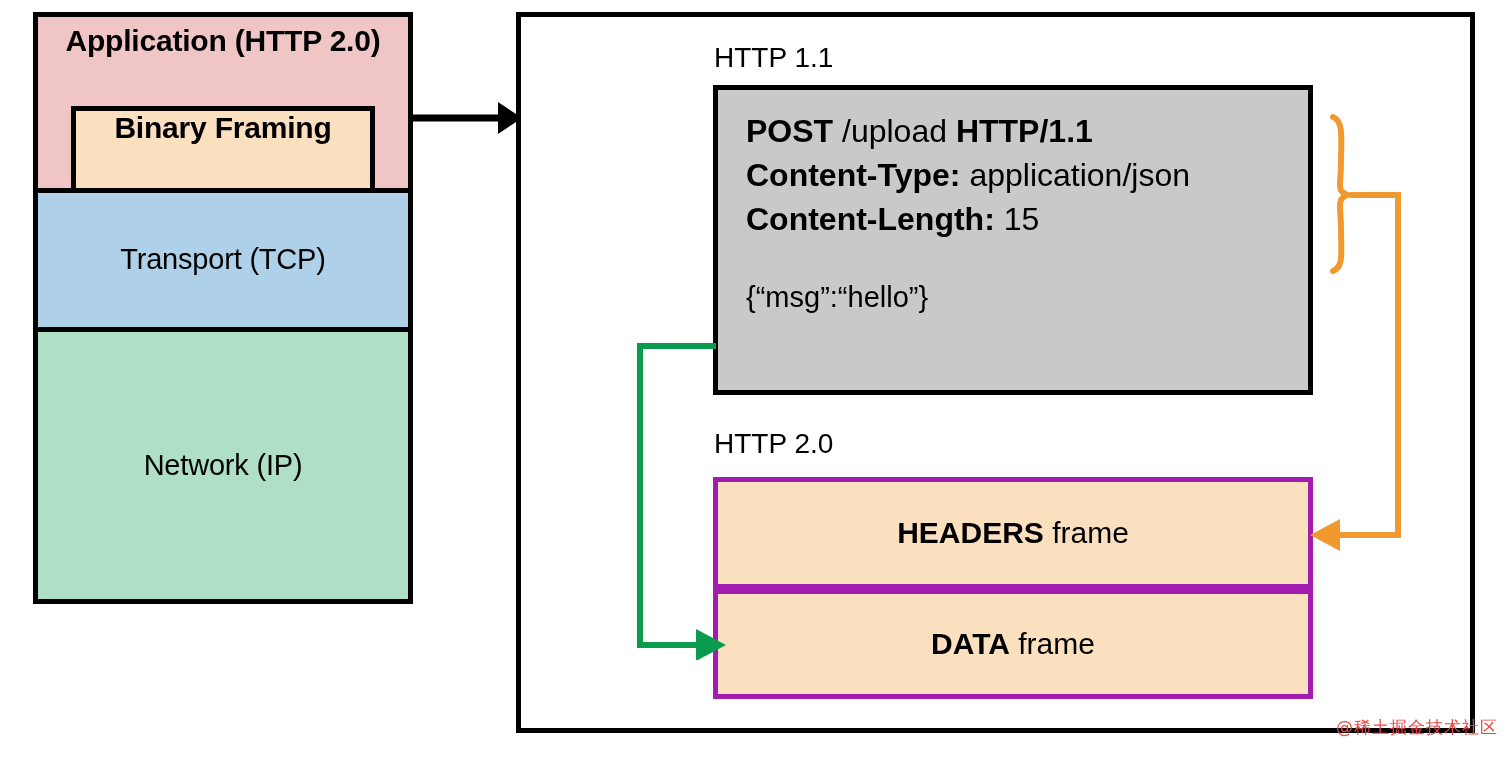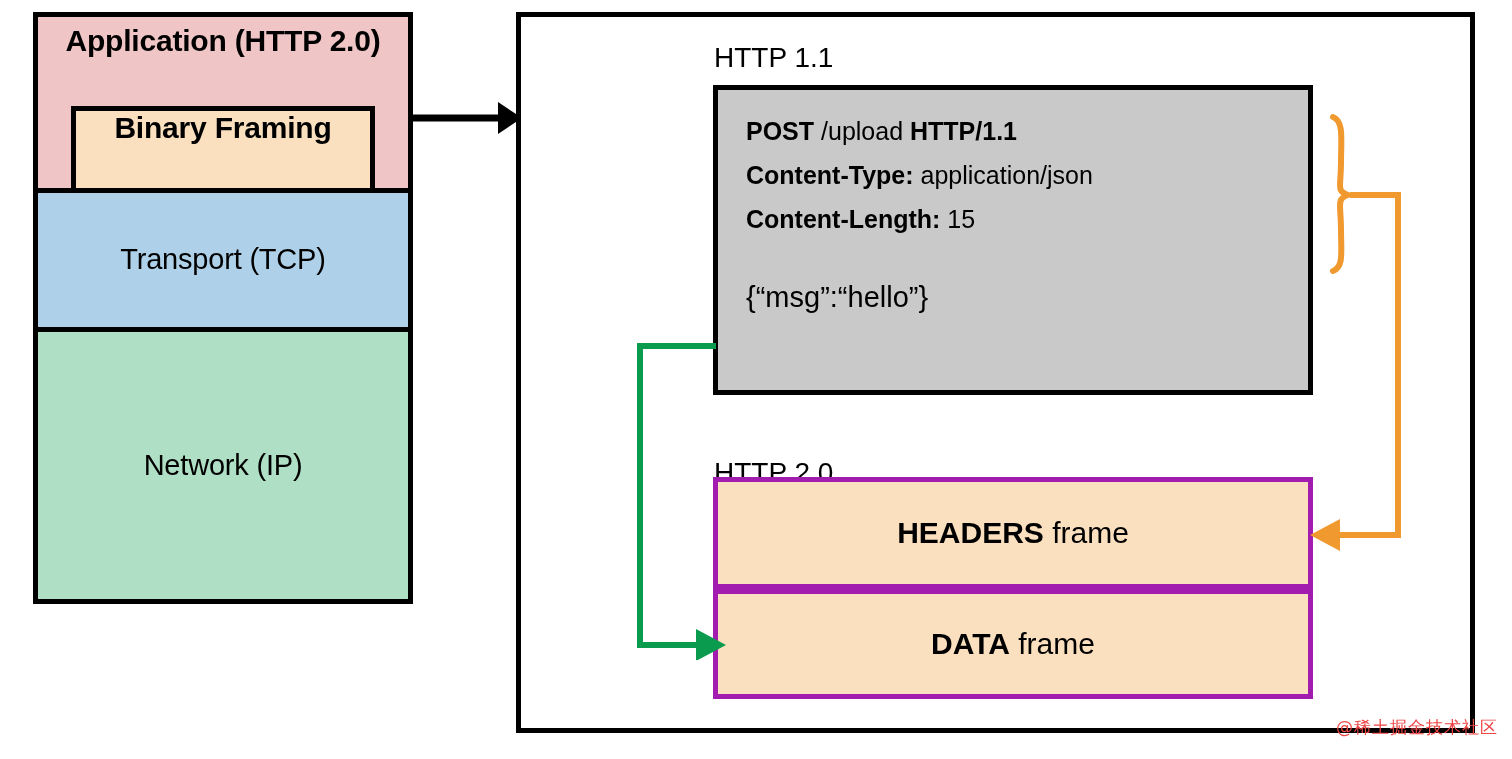--- a/index.html
+++ b/index.html
@@ -104,36 +104,36 @@
     background: #ffffff;
   }
 
   .section-caption {
     position: absolute;
     font-size: 28px;
     letter-spacing: 0px;
     white-space: nowrap;
   }
   #caption-http11 { left: 714px; top: 42px; }
-  #caption-http20 { left: 714px; top: 457px; }
+  #caption-http20 { left: 714px; top: 428px; }
 
   
   #http11-box {
     position: absolute;
     left: 713px;
     top: 85px;
     width: 600px;
     height: 310px;
     background: #C9C9C9;
     border: 5px solid #000000;
     box-sizing: border-box;
     padding: 19px 0 0 28px;
   }
   .msg-line {
-    font-size: 25px;
+    font-size: 32px;
     line-height: 44px;
     white-space: nowrap;
   }
   .msg-line b { font-weight: bold; }
   #msg-body {
     margin-top: 40px;
     font-size: 29px;
     white-space: nowrap;
   }
 

